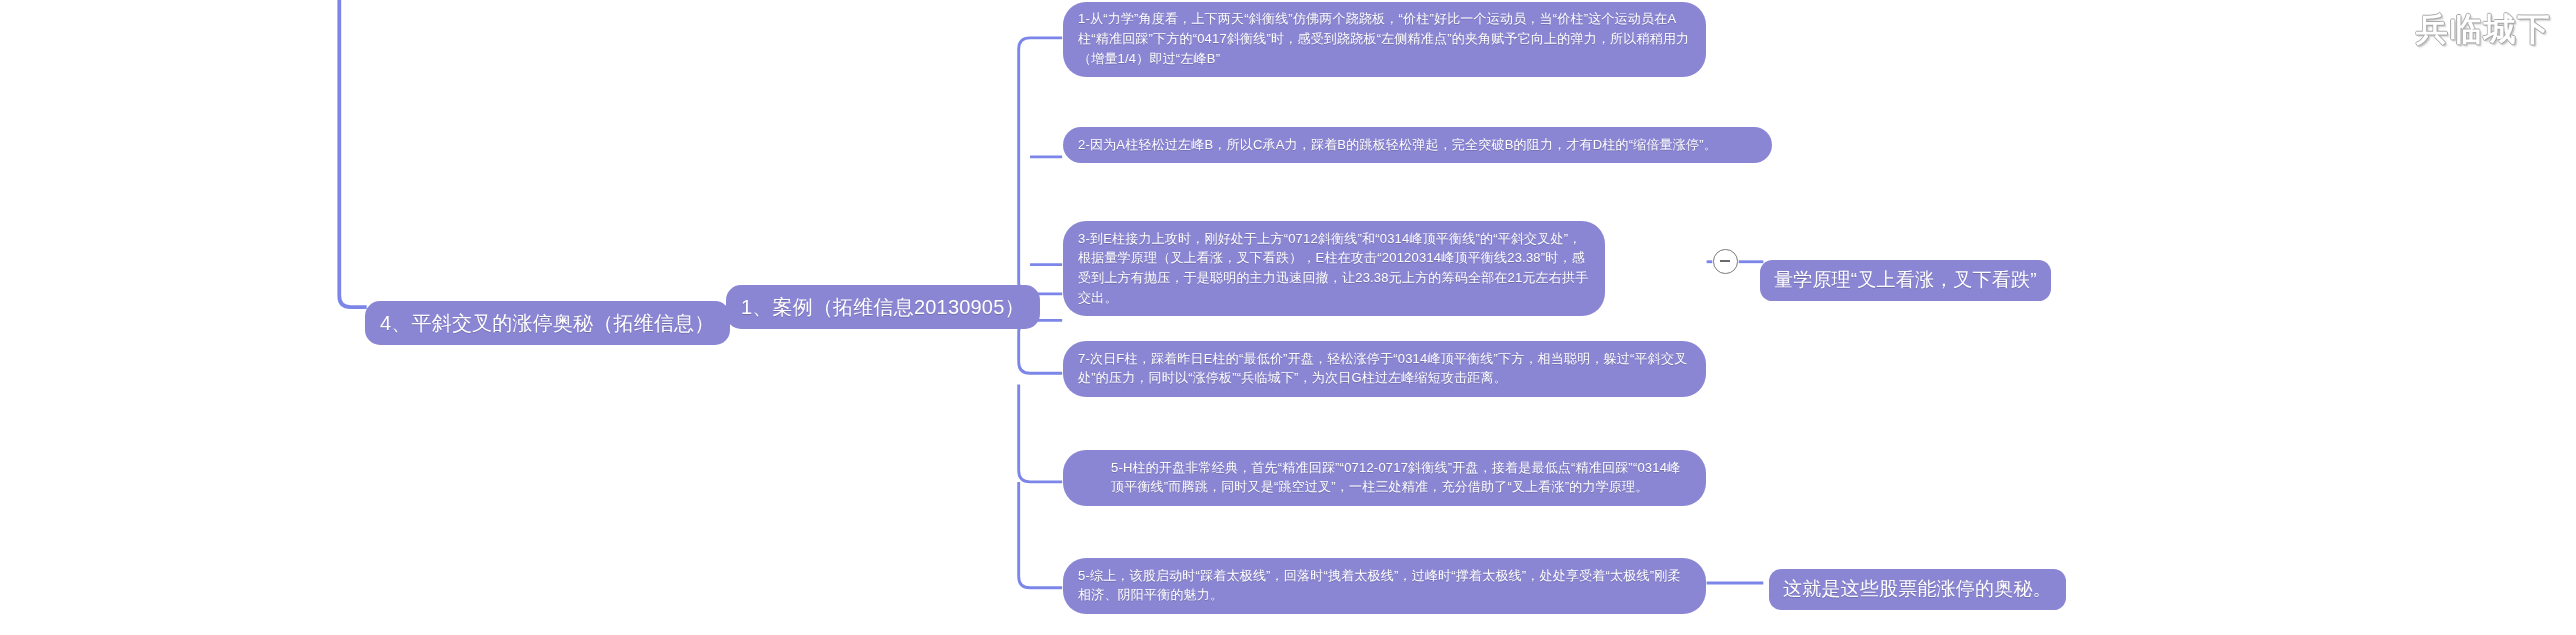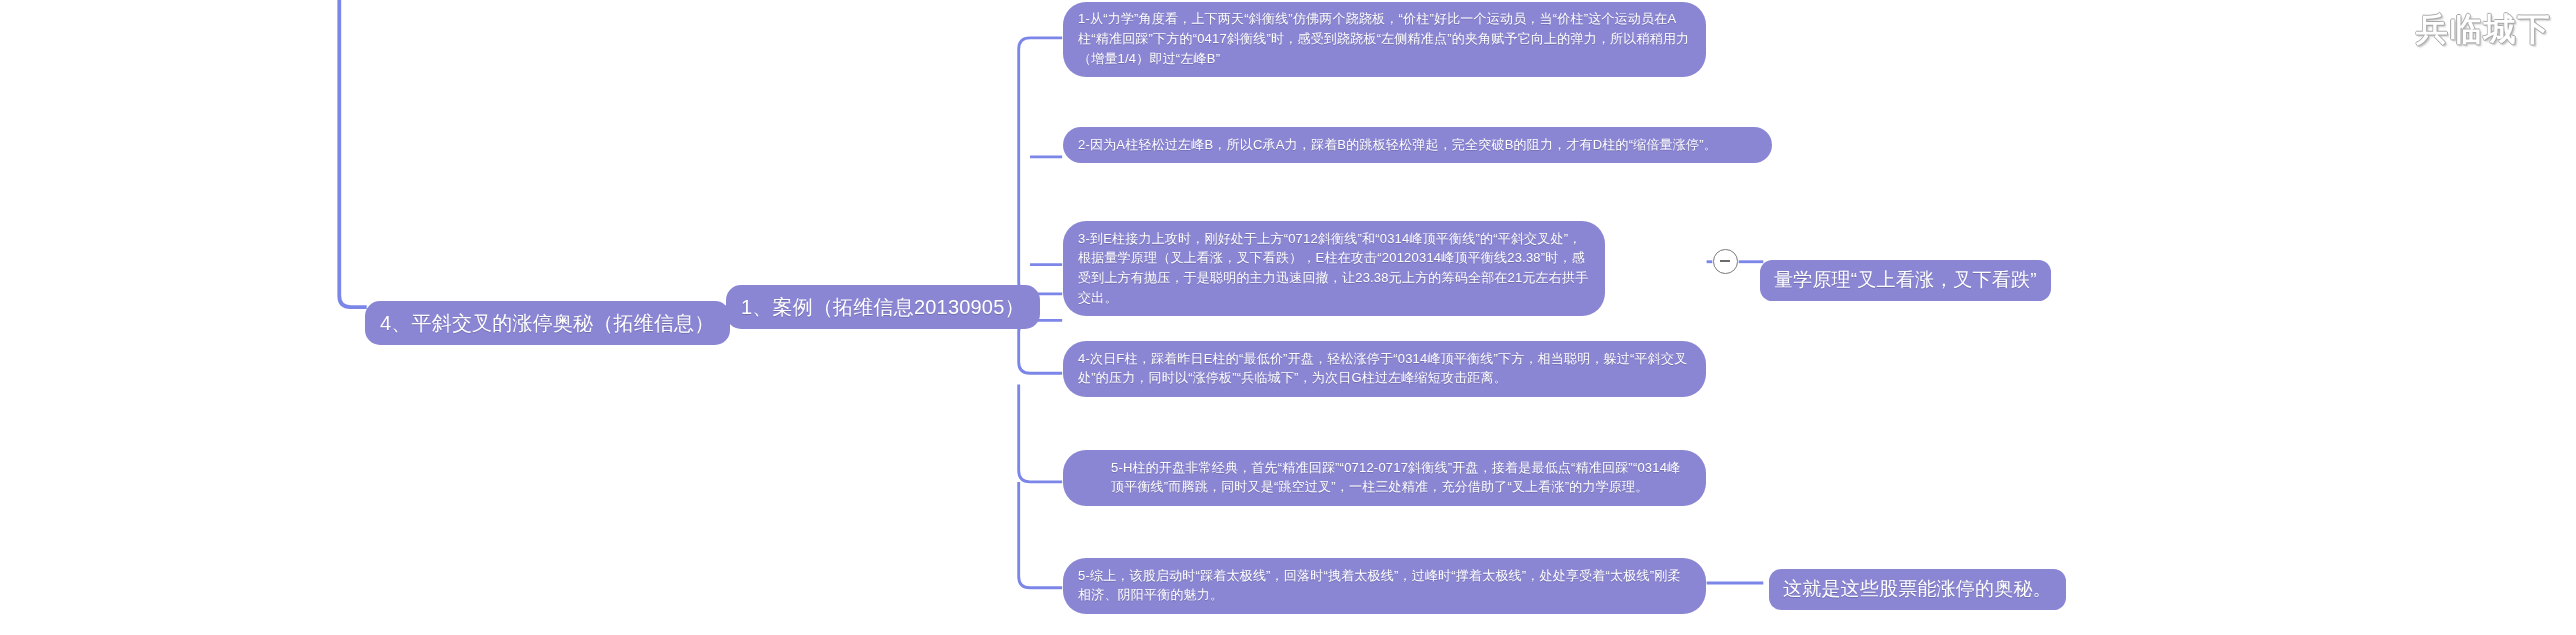--- a/index.html
+++ b/index.html
@@ -153,21 +153,21 @@
   <div class="node title" id="node-root">4、平斜交叉的涨停奥秘（拓维信息）</div>
 
   <div class="node title" id="node-case">1、案例（拓维信息20130905）</div>
 
   <div class="node detail" id="detail-1">1-从“力学”角度看，上下两天“斜衡线”仿佛两个跷跷板，“价柱”好比一个运动员，当“价柱”这个运动员在A柱“精准回踩”下方的“0417斜衡线”时，感受到跷跷板“左侧精准点”的夹角赋予它向上的弹力，所以稍稍用力（增量1/4）即过“左峰B”</div>
 
   <div class="node detail" id="detail-2">2-因为A柱轻松过左峰B，所以C承A力，踩着B的跳板轻松弹起，完全突破B的阻力，才有D柱的“缩倍量涨停”。</div>
 
   <div class="node detail" id="detail-3">3-到E柱接力上攻时，刚好处于上方“0712斜衡线”和“0314峰顶平衡线”的“平斜交叉处”，根据量学原理（叉上看涨，叉下看跌），E柱在攻击“20120314峰顶平衡线23.38”时，感受到上方有抛压，于是聪明的主力迅速回撤，让23.38元上方的筹码全部在21元左右拱手交出。</div>
 
-  <div class="node detail" id="detail-4">4-次日F柱，踩着昨日E柱的“最低价”开盘，轻松涨停于“0314峰顶平衡线”下方，相当聪明，躲过“平斜交叉处”的压力，同时以“涨停板”“兵临城下”，为次日G柱过左峰缩短攻击距离。</div>
+  <div class="node detail" id="detail-4">7-次日F柱，踩着昨日E柱的“最低价”开盘，轻松涨停于“0314峰顶平衡线”下方，相当聪明，躲过“平斜交叉处”的压力，同时以“涨停板”“兵临城下”，为次日G柱过左峰缩短攻击距离。</div>
 
   <div class="node detail" id="detail-5">5-H柱的开盘非常经典，首先“精准回踩”“0712-0717斜衡线”开盘，接着是最低点“精准回踩”“0314峰顶平衡线”而腾跳，同时又是“跳空过叉”，一柱三处精准，充分借助了“叉上看涨”的力学原理。</div>
 
   <div class="node detail" id="detail-6">5-综上，该股启动时“踩着太极线”，回落时“拽着太极线”，过峰时“撑着太极线”，处处享受着“太极线”刚柔相济、阴阳平衡的魅力。</div>
 
   <div class="collapse-btn" id="collapse-3">
     <span class="minus"></span>
   </div>
 
   <div class="node callout" id="callout-1">量学原理“叉上看涨，叉下看跌”</div>

